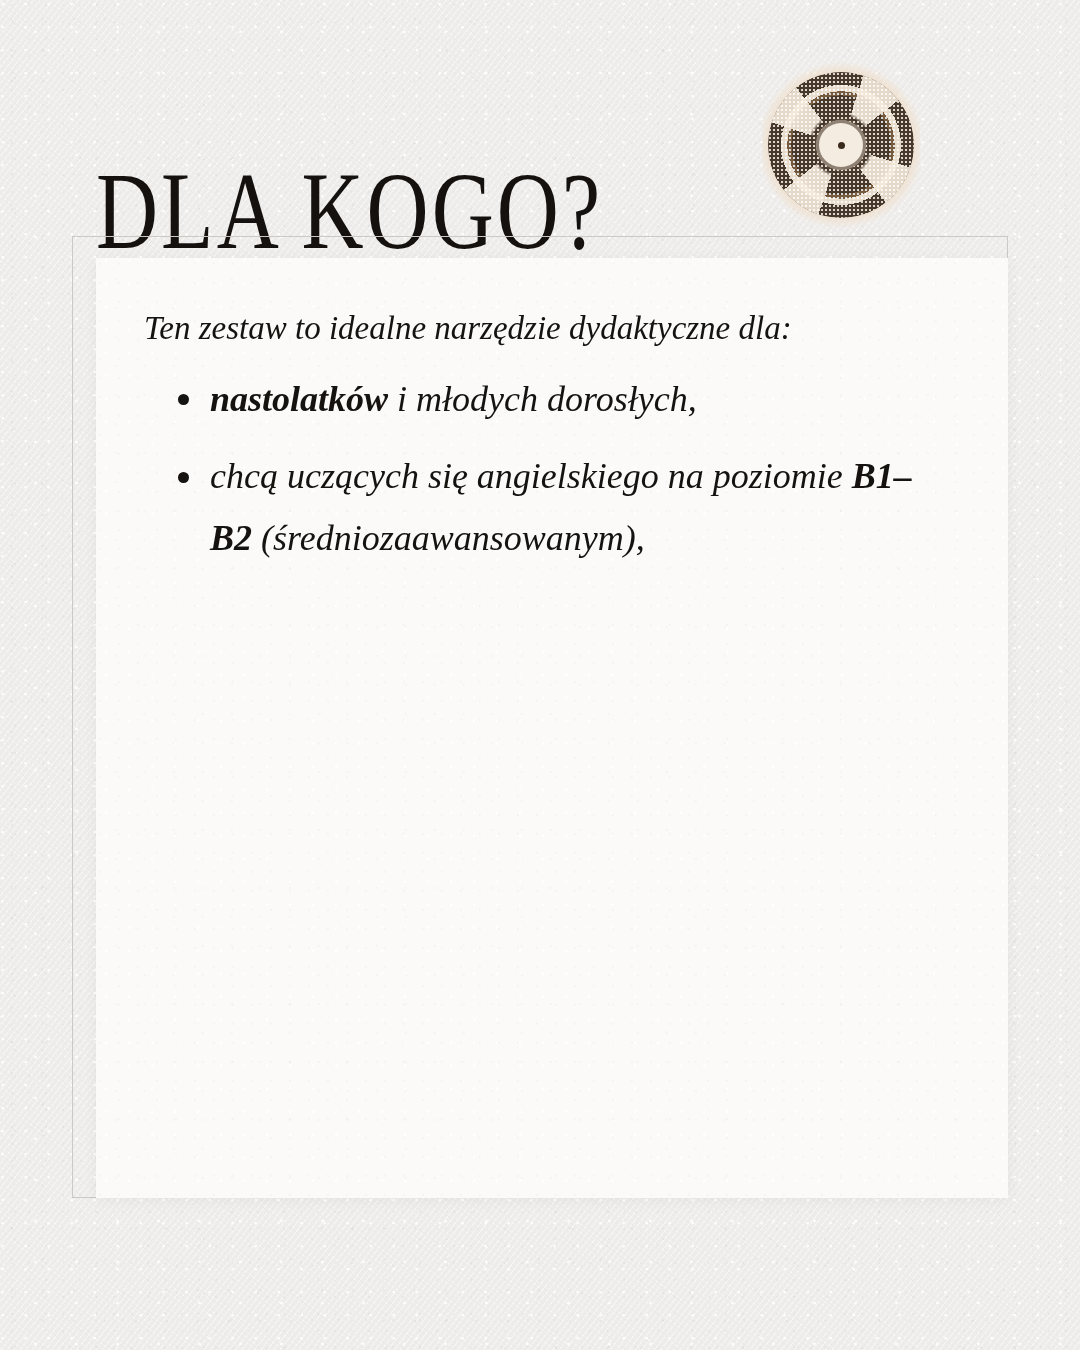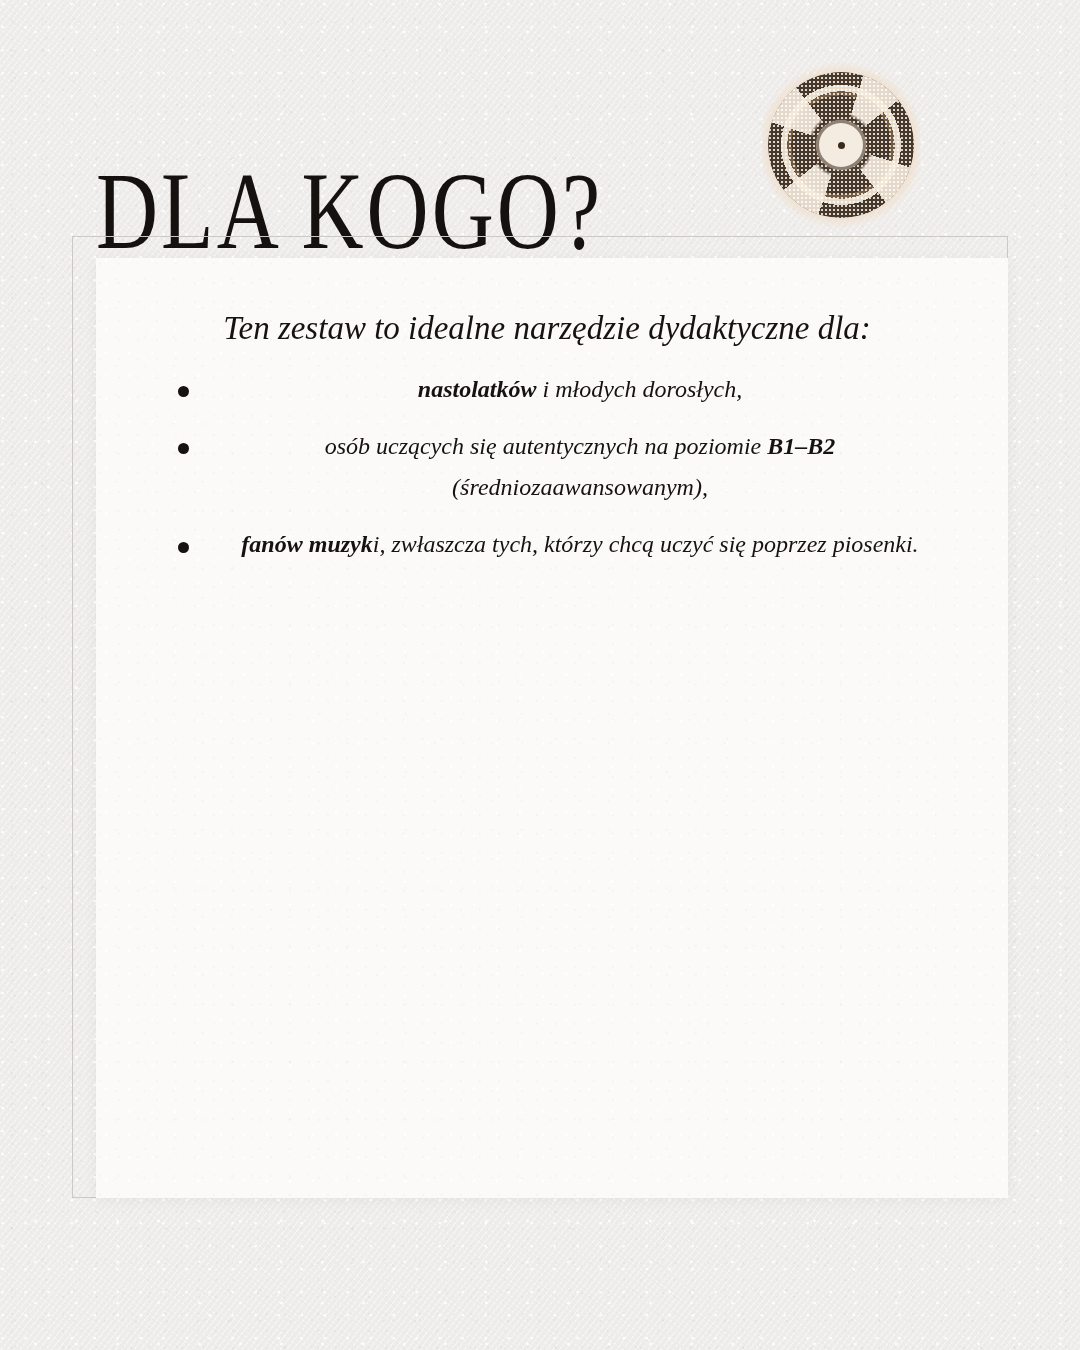--- a/index.html
+++ b/index.html
@@ -36,21 +36,20 @@
     background-image:
       repeating-linear-gradient(37deg, rgba(0,0,0,0.012) 0 1px, rgba(0,0,0,0) 1px 4px),
       repeating-linear-gradient(-52deg, rgba(255,255,255,0.5) 0 1px, rgba(0,0,0,0) 1px 5px);
   }
 
   .canvas {
     position: relative;
     z-index: 2;
     width: 1080px;
     height: 1350px;
-    text-align: center;
   }
 
   
   .heading {
     position: absolute;
     left: 96px;
     top: 98px;
     font-size: 86px;
     letter-spacing: 3px;
     color: #14110f;
@@ -195,21 +194,21 @@
   }
 
   ul.audience-list {
     list-style: none;
     margin: 0;
     padding: 0;
   }
   ul.audience-list li {
     position: relative;
     font-style: italic;
-    font-size: 24px;
+    font-size: 36px;
     line-height: 1.72;
     color: #15120f;
     padding-left: 72px;
     margin-bottom: 16px;
   }
   ul.audience-list li .bullet {
     position: absolute;
     left: 40px;
     top: 0.72em;
     width: 11px;
@@ -238,18 +237,17 @@
     <div class="hole"></div>
   </div>
 
   <div class="card-frame"></div>
 
   <div class="card-paper">
     <p class="intro">Ten zestaw to idealne narzędzie dydaktyczne dla:</p>
 
     <ul class="audience-list" id="audience-list">
         <li><span class="bullet"></span><b>nastolatków</b><span> i młodych dorosłych,</span></li>
-        <li><span class="bullet"></span><span>osób uczących się autentycznych na poziomie </span><b>B1–B2</b><span> (średniozaawansowanym),</span></li>
-        <li><span class="bullet"></span><b>fanów muzyk</b><span>i, zwłaszcza tych, którzy chcą uczyć się poprzez piosenki.</span></li>
+        <li><span class="bullet"></span><span>chcą uczących się angielskiego na poziomie </span><b>B1–B2</b><span> (średniozaawansowanym),</span></li>
       </ul>
   </div>
 
 </div>
 
 </body></html>

